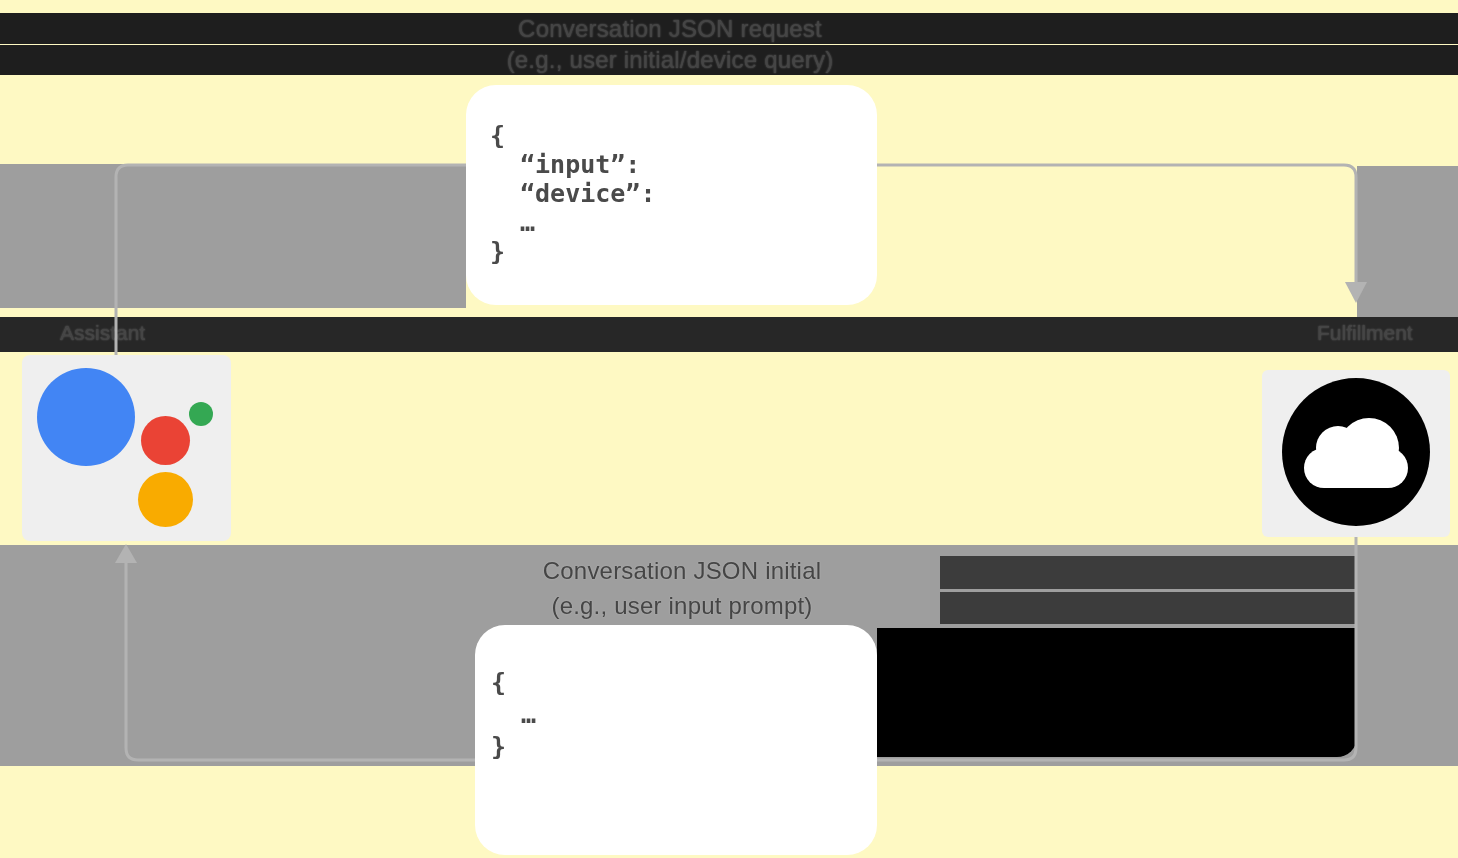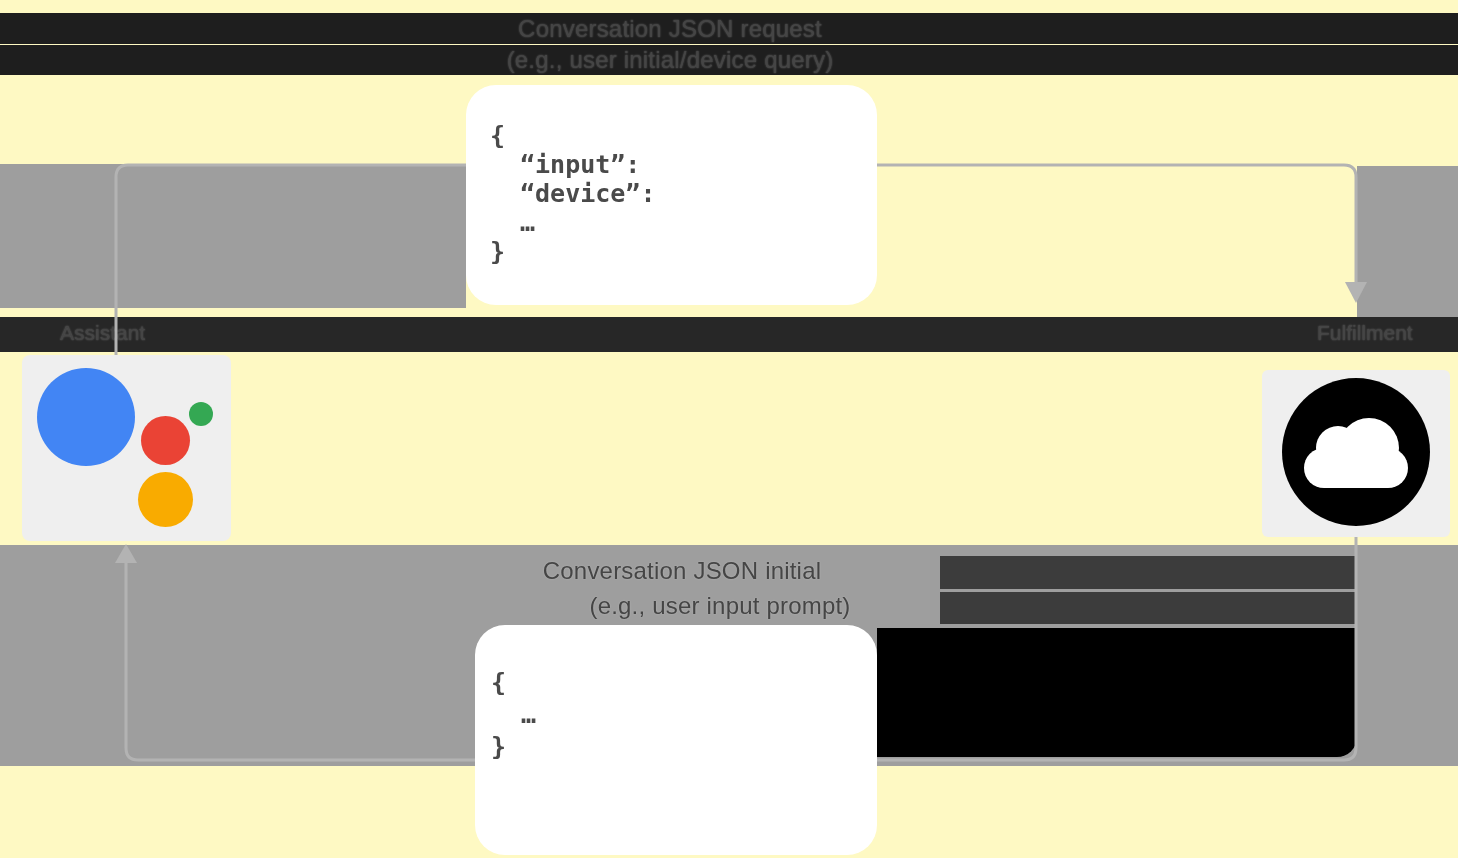--- a/index.html
+++ b/index.html
@@ -74,21 +74,21 @@
   <div class="gray" style="left:0;top:164px;width:466px;height:144px;"></div>
   <div class="gray" style="left:1357px;top:166px;width:101px;height:151px;"></div>
   <div class="gray" style="left:0;top:545px;width:1458px;height:221px;"></div>
   <div id="carve"></div>
   <div class="dark-stripe" style="left:940px;top:556px;width:417px;height:33px;"></div>
   <div class="dark-stripe" style="left:940px;top:592px;width:417px;height:32px;"></div>
 
   <div class="title-text" style="left:670px;top:15px;">Conversation JSON request</div>
   <div class="title-text" style="left:670px;top:46px;">(e.g., user initial/device query)</div>
   <div class="title-text" style="left:682px;top:557px;">Conversation JSON initial</div>
-  <div class="title-text" style="left:720px;top:592px;">(e.g., user input prompt)</div>
+  <div class="title-text" style="left:682px;top:592px;">(e.g., user input prompt)</div>
 
   <div class="actor-label" style="left:60px;top:321px;">Assistant</div>
   <div class="actor-label" style="left:1273px;top:321px;margin-left:44px;">Fulfillment</div>
 
   <svg class="arrows" width="1458" height="858" viewBox="0 0 1458 858">
     <path d="M 116 355 V 177 Q 116 165 128 165 H 1344 Q 1356 165 1356 177 V 282" fill="none" stroke="#b3b3b3" stroke-width="3"></path>
     <polygon points="1345,282 1367,282 1356,303" fill="#b3b3b3"></polygon>
     <path d="M 1356 537 V 748 Q 1356 760 1344 760 H 138 Q 126 760 126 748 V 563" fill="none" stroke="#b3b3b3" stroke-width="3"></path>
     <polygon points="115,563 137,563 126,544" fill="#b3b3b3"></polygon>
   </svg>

